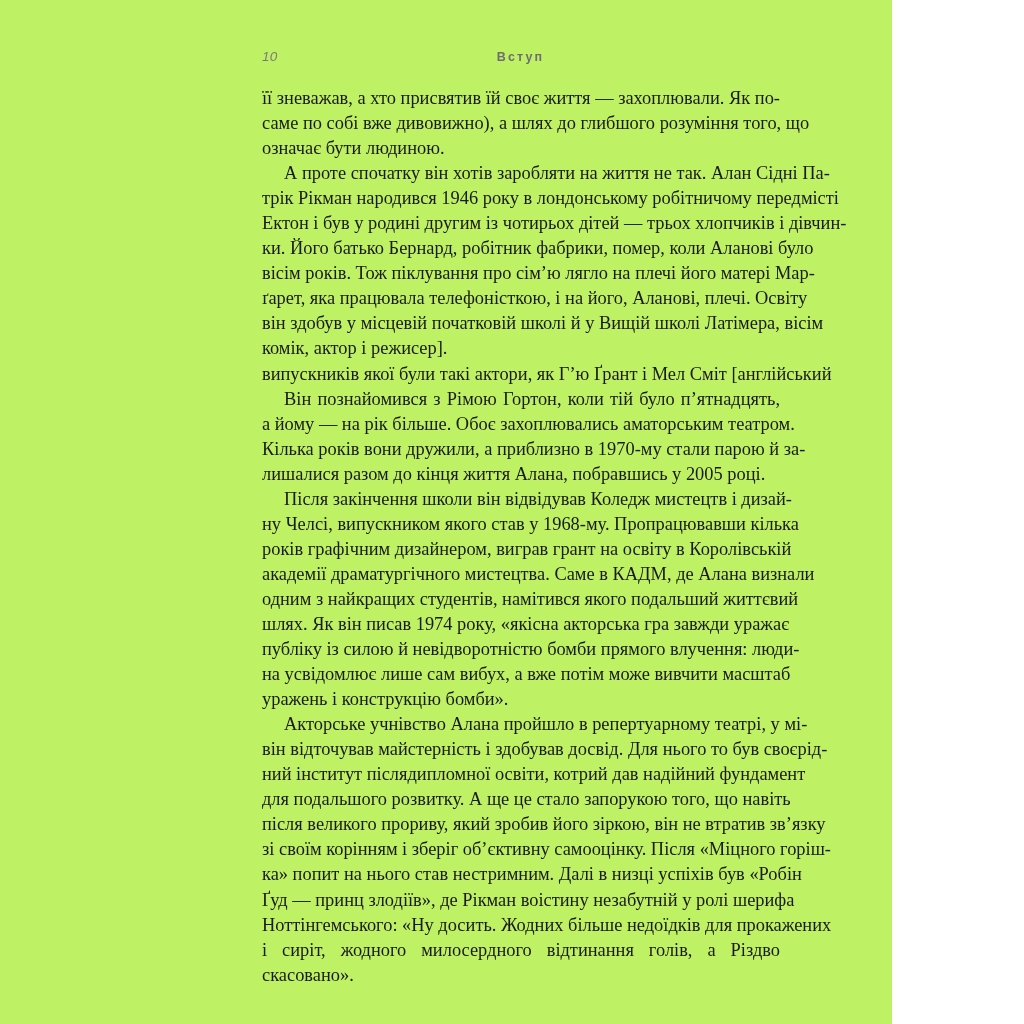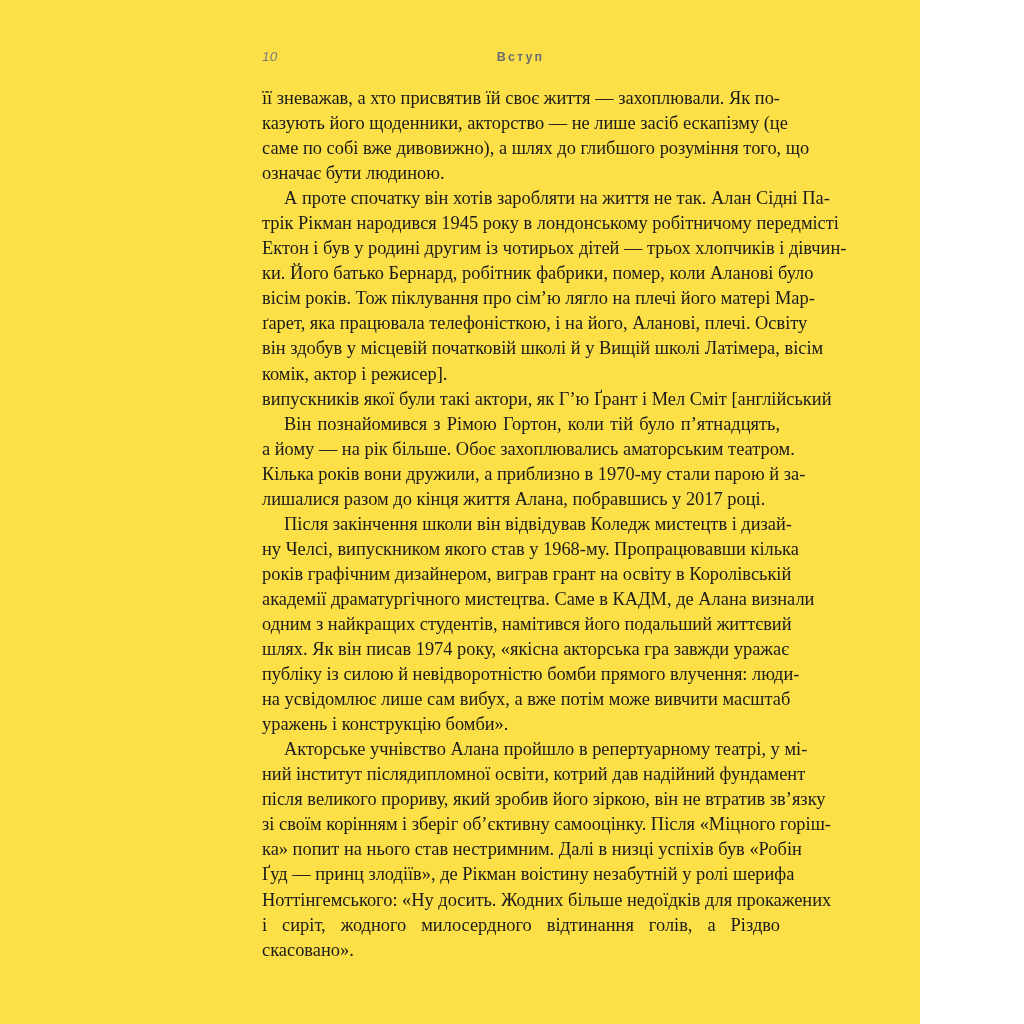--- a/index.html
+++ b/index.html
@@ -14,22 +14,21 @@
     overflow: hidden;
     font-family: "Liberation Serif", "DejaVu Serif", serif;
     color: #1a1a1a;
     -webkit-font-smoothing: antialiased;
   }
 
   .page {
     position: relative;
     width: 892px;
     height: 1024px;
-    background: #fde047;
-    padding-left: 28px;
+    background: #bef264;
   }
 
   
   .running-head {
     position: absolute;
     left: 262px;
     top: 46px;
     width: 517px;
     height: 22px;
   }
@@ -98,55 +97,56 @@
 <div class="page">
 
   <div class="running-head">
     <div class="folio">10</div>
     <div class="chapter-title">Вступ</div>
   </div>
 
   <div class="text-block">
       <p class="para">
         <span class="ln">її зневажав, а хто присвятив їй своє життя — захоплювали. Як по-</span>
-        <span class="ln">казують його щоденники, акторство — не лише засіб ескапізму (це</span>
         <span class="ln">саме по собі вже дивовижно), а шлях до глибшого розуміння того, що</span>
         <span class="ln last">означає бути людиною.</span>
       </p>
       <p class="para">
         <span class="ln"><span class="indent"></span>А проте спочатку він хотів заробляти на життя не так. Алан Сідні Па-</span>
-        <span class="ln">трік Рікман народився 1945 року в лондонському робітничому передмісті</span>
+        <span class="ln">трік Рікман народився 1946 року в лондонському робітничому передмісті</span>
         <span class="ln">Ектон і був у родині другим із чотирьох дітей — трьох хлопчиків і дівчин-</span>
         <span class="ln">ки. Його батько Бернард, робітник фабрики, помер, коли Алановi було</span>
         <span class="ln">вісім років. Тож піклування про сім’ю лягло на плечі його матері Мар-</span>
         <span class="ln">ґарет, яка працювала телефоністкою, і на його, Аланові, плечі. Освіту</span>
         <span class="ln">він здобув у місцевій початковій школі й у Вищій школі Латімера, вісім</span>
         <span class="ln last">комік, актор і режисер].</span>
         <span class="ln">випускників якої були такі актори, як Г’ю Ґрант і Мел Сміт [англійський</span>
       </p>
       <p class="para">
         <span class="ln"><span class="indent"></span>Він познайомився з Рімою Гортон, коли тій було п’ятнадцять,</span>
         <span class="ln">а йому — на рік більше. Обоє захоплювались аматорським театром.</span>
         <span class="ln">Кілька років вони дружили, а приблизно в 1970-му стали парою й за-</span>
-        <span class="ln last">лишалися разом до кінця життя Алана, побравшись у 2017 році.</span>
+        <span class="ln last">лишалися разом до кінця життя Алана, побравшись у 2005 році.</span>
       </p>
       <p class="para">
         <span class="ln"><span class="indent"></span>Після закінчення школи він відвідував Коледж мистецтв і дизай-</span>
         <span class="ln">ну Челсі, випускником якого став у 1968-му. Пропрацювавши кілька</span>
         <span class="ln">років графічним дизайнером, виграв грант на освіту в Королівській</span>
         <span class="ln">академії драматургічного мистецтва. Саме в КАДМ, де Алана визнали</span>
-        <span class="ln">одним з найкращих студентів, намітився його подальший життєвий</span>
+        <span class="ln">одним з найкращих студентів, намітився якого подальший життєвий</span>
         <span class="ln">шлях. Як він писав 1974 року, «якісна акторська гра завжди уражає</span>
         <span class="ln">публіку із силою й невідворотністю бомби прямого влучення: люди-</span>
         <span class="ln">на усвідомлює лише сам вибух, а вже потім може вивчити масштаб</span>
         <span class="ln last">уражень і конструкцію бомби».</span>
       </p>
       <p class="para">
         <span class="ln"><span class="indent"></span>Акторське учнівство Алана пройшло в репертуарному театрі, у мі-</span>
+        <span class="ln">він відточував майстерність і здобував досвід. Для нього то був своєрід-</span>
         <span class="ln">ний інститут післядипломної освіти, котрий дав надійний фундамент</span>
+        <span class="ln">для подальшого розвитку. А ще це стало запорукою того, що навіть</span>
         <span class="ln">після великого прориву, який зробив його зіркою, він не втратив зв’язку</span>
         <span class="ln">зі своїм корінням і зберіг об’єктивну самооцінку. Після «Міцного горіш-</span>
         <span class="ln">ка» попит на нього став нестримним. Далі в низці успіхів був «Робін</span>
         <span class="ln">Ґуд — принц злодіїв», де Рікман воістину незабутній у ролі шерифа</span>
         <span class="ln">Ноттінгемського: «Ну досить. Жодних більше недоїдків для прокажених</span>
         <span class="ln last">і сиріт, жодного милосердного відтинання голів, а Різдво скасовано».</span>
       </p>
     </div>
 
 </div>

